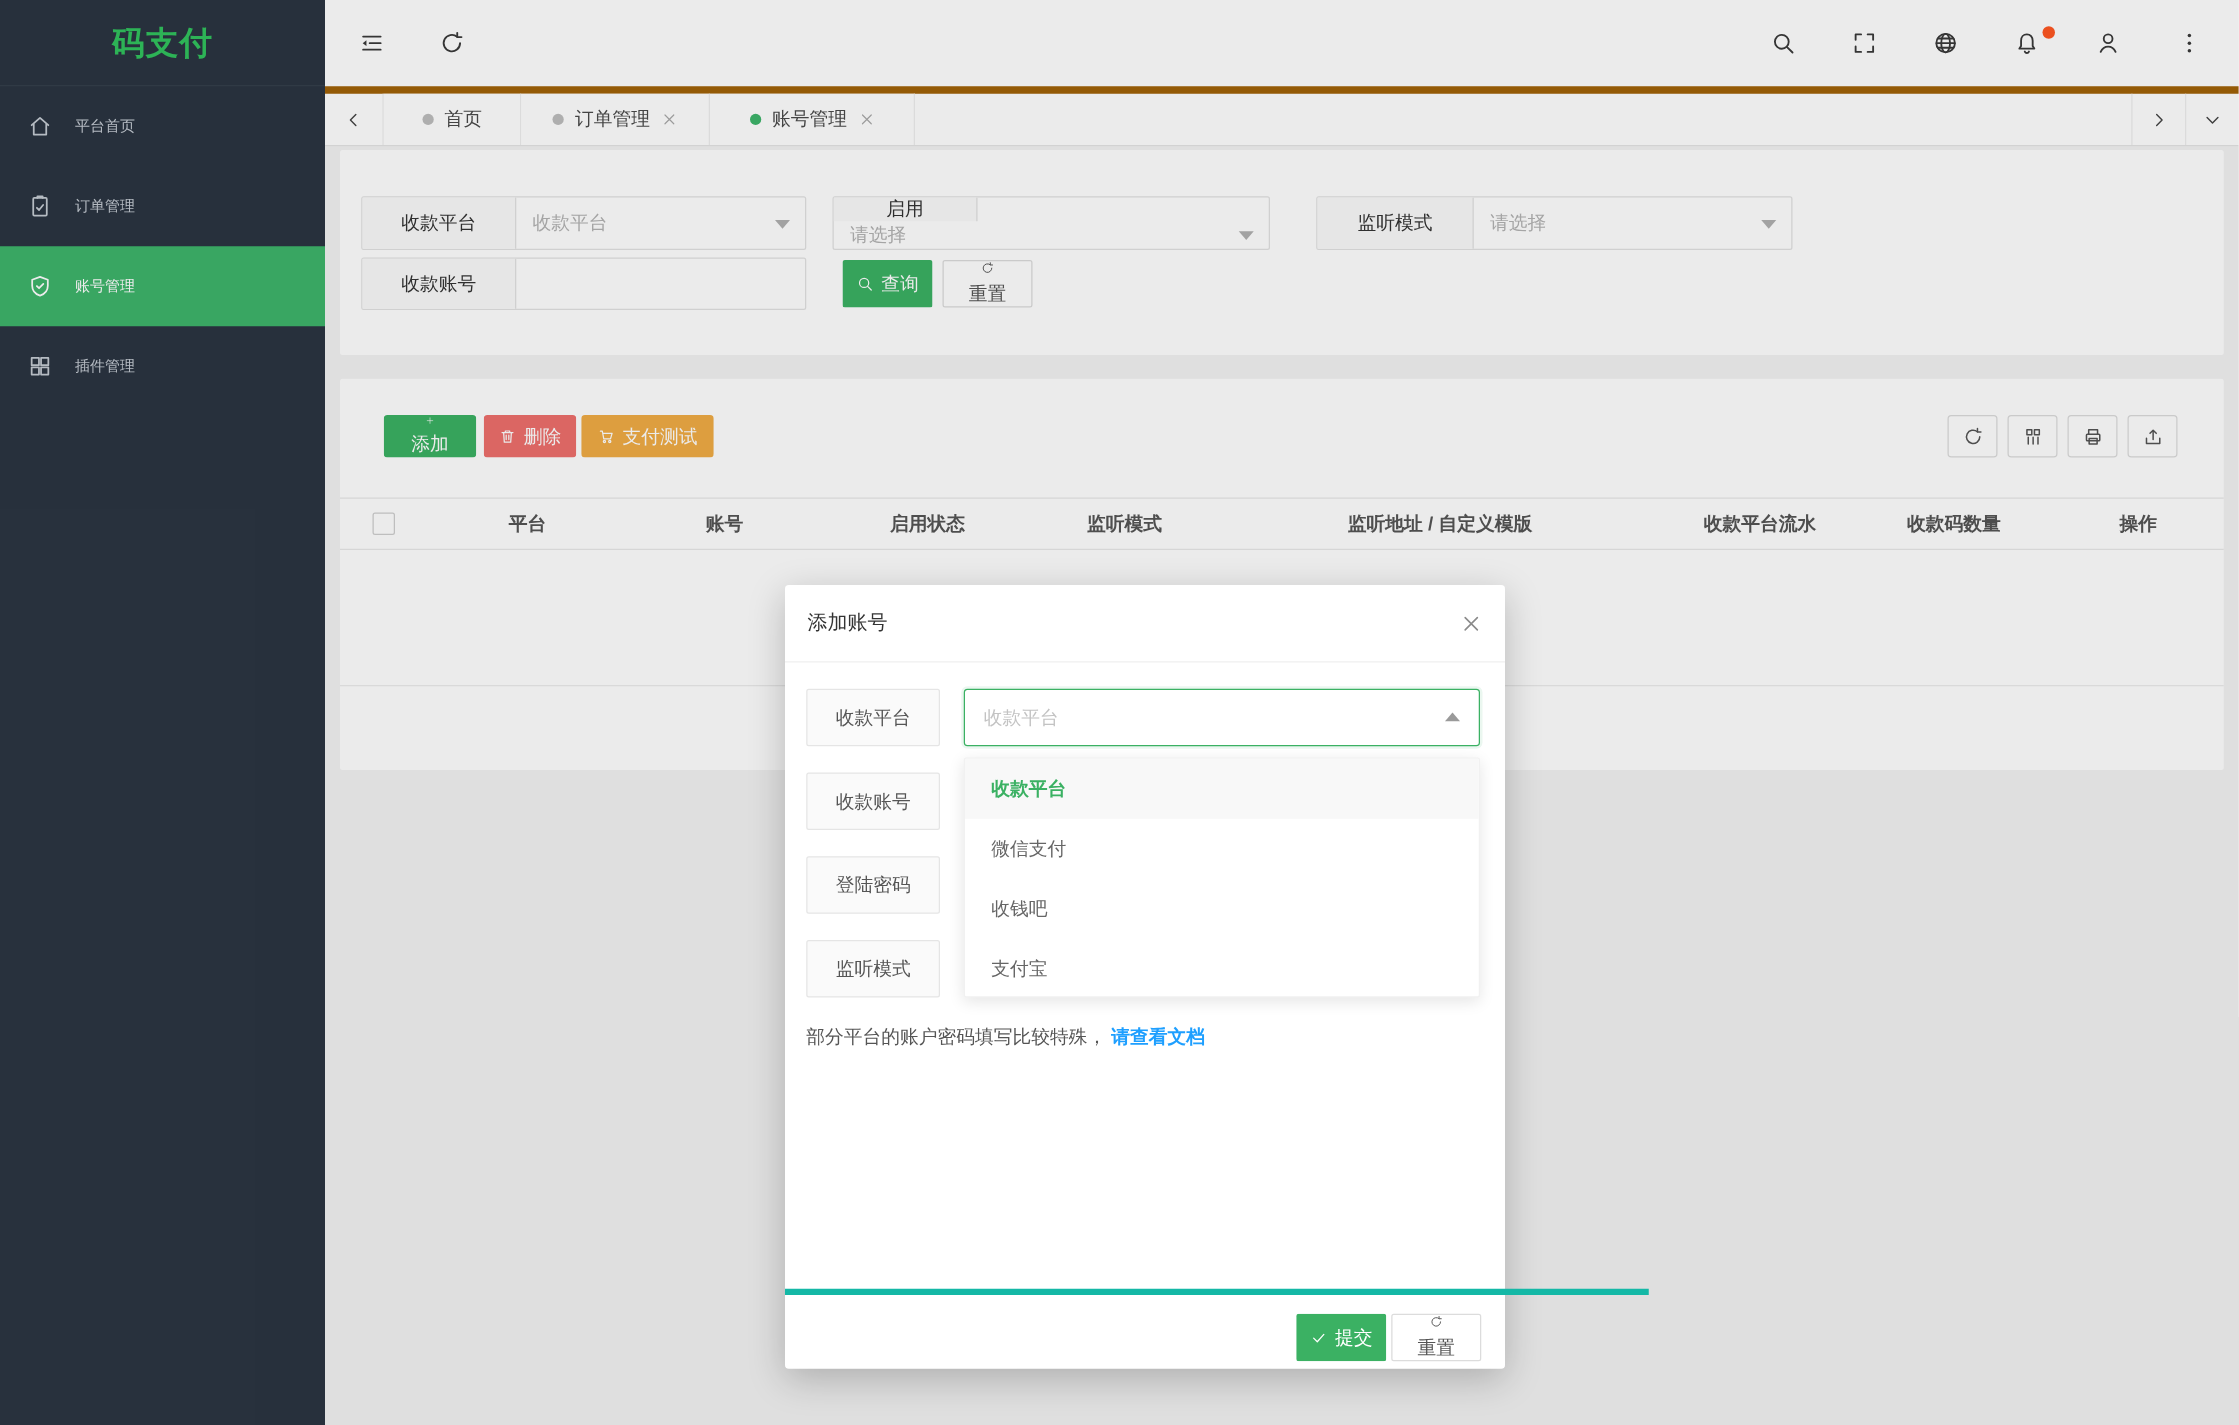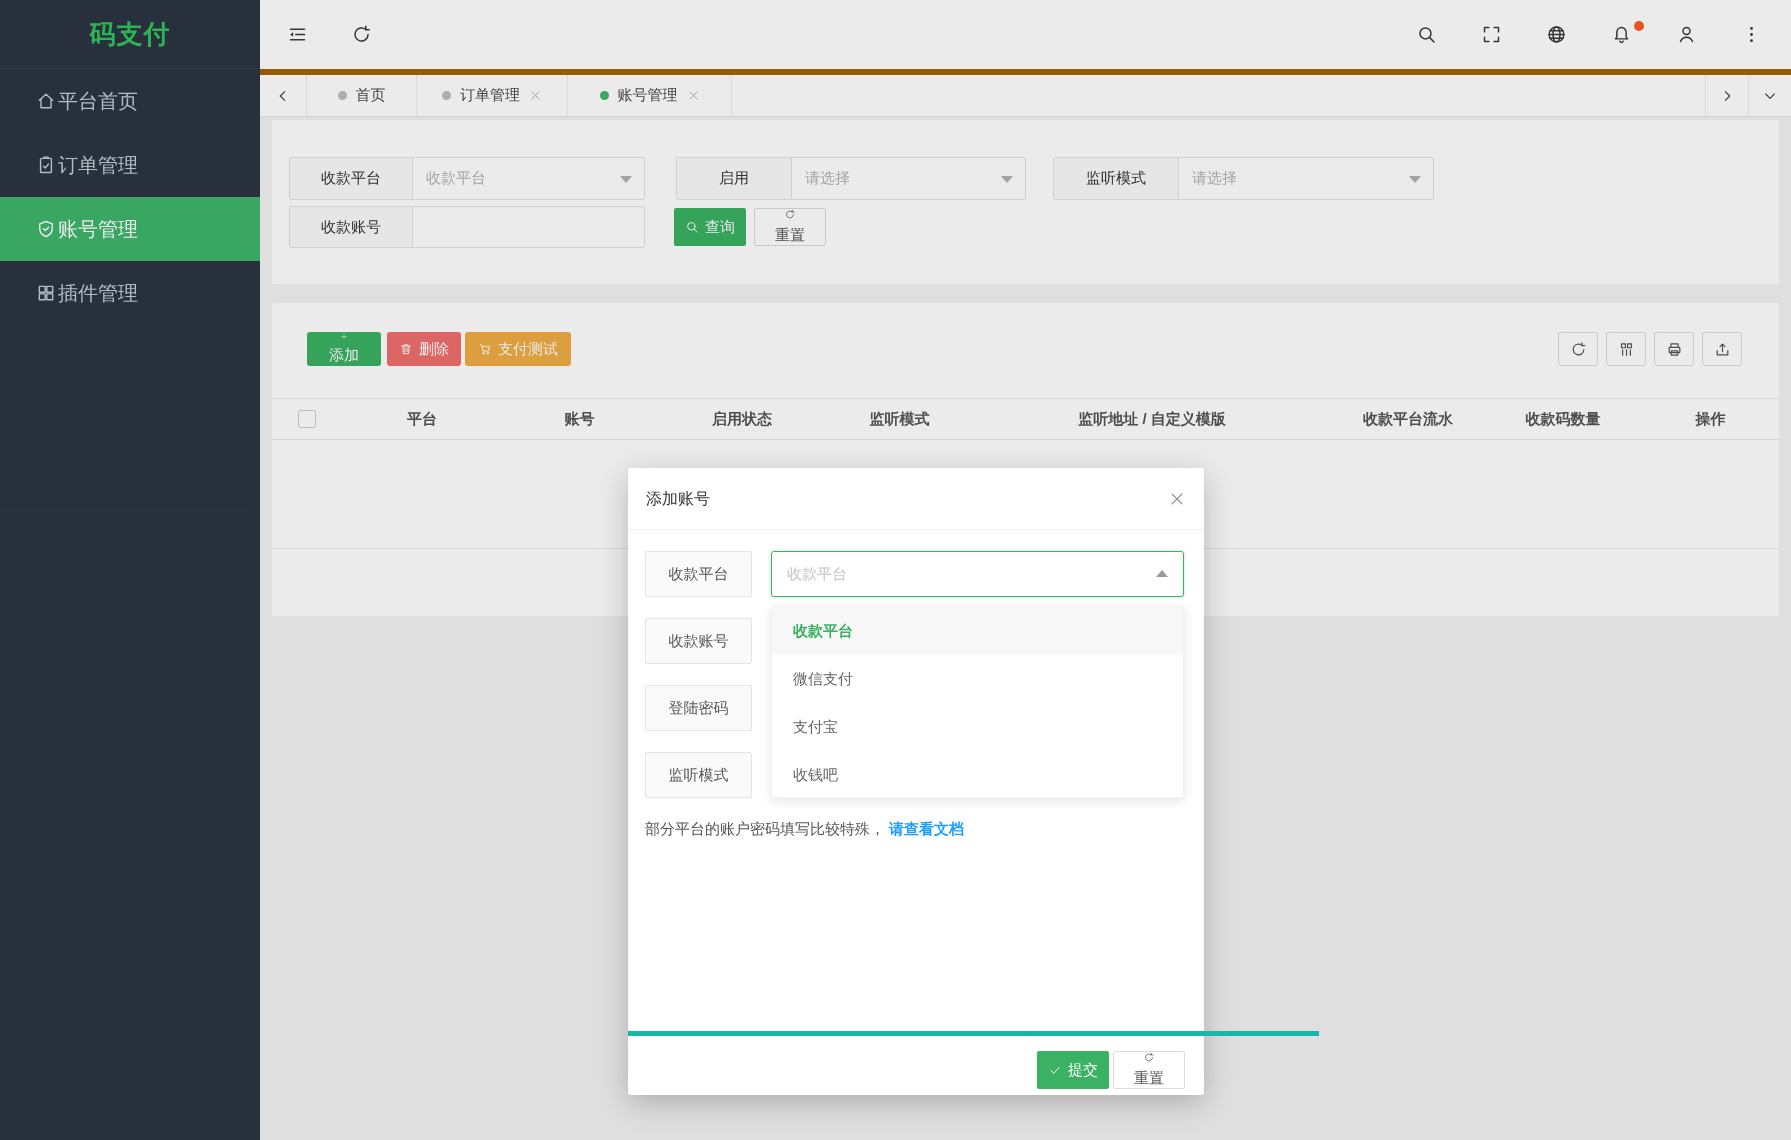--- a/index.html
+++ b/index.html
@@ -5,22 +5,22 @@
   html,body{margin:0;padding:0;background:#f2f2f2;}
   *{box-sizing:border-box;}
   .stage{position:relative;width:1791px;height:1140px;overflow:hidden;
          font-family:"Liberation Sans","DejaVu Sans",sans-serif;color:#333;}
   svg.ic{fill:none;stroke:currentColor;stroke-width:1.7;stroke-linecap:round;stroke-linejoin:round;display:block;}
 
   
   .sidebar{position:absolute;left:0;top:0;width:260px;height:1140px;background:#2b3542;z-index:10;}
   .logo{height:69px;line-height:69px;text-align:center;color:#31c35e;font-size:26px;font-weight:bold;
         letter-spacing:1px;border-bottom:1px solid rgba(255,255,255,0.05);}
-  .side-item{height:64px;display:flex;align-items:center;padding-left:36px;gap:2px;
-             color:#c5cbd3;font-size:20px;cursor:pointer;}
+  .side-item{height:64px;display:flex;align-items:center;padding-left:22px;gap:18px;
+             color:#c5cbd3;font-size:12px;cursor:pointer;}
   .side-item .si{width:20px;height:20px;}
   .side-item.active{background:#3eb56b;color:#fff;}
 
   
   .topbar{position:absolute;left:260px;top:0;width:1531px;height:69px;background:#fff;z-index:5;}
   .tb-left{position:absolute;left:27px;top:0;height:69px;display:flex;align-items:center;gap:43px;color:#3a3a3a;}
   .tb-right{position:absolute;right:29px;top:0;height:69px;display:flex;align-items:center;gap:44px;color:#3a3a3a;}
   .tb-btn{width:21px;height:21px;position:relative;cursor:pointer;}
   .tb-btn svg{width:21px;height:21px;}
   .badge{position:absolute;top:-3px;right:-12px;width:10px;height:10px;border-radius:50%;background:#ff5722;}
@@ -49,21 +49,21 @@
   .ctrl{position:absolute;display:flex;height:43px;border:1px solid #e2e2e2;border-radius:2px;background:#fff;}
   .ctrl .clabel{background:#fafafa;border-right:1px solid #e2e2e2;display:flex;align-items:center;
                 justify-content:center;font-size:15px;color:#333;}
   .ctrl .cvalue{position:relative;display:flex;align-items:center;padding:0 26px 0 13px;
                 font-size:15px;color:#b3b3b3;flex:1;cursor:pointer;}
   .caret-down{position:absolute;right:12px;top:50%;margin-top:-3px;width:0;height:0;
               border-left:6px solid transparent;border-right:6px solid transparent;border-top:7px solid #b0b0b0;}
   .caret-up{position:absolute;right:15px;top:50%;margin-top:-4px;width:0;height:0;
             border-left:6px solid transparent;border-right:6px solid transparent;border-bottom:7px solid #9a9a9a;}
   .fc1{left:17px;top:37px;width:356px;} .fc1 .clabel{width:123px;}
-  .fc2{left:404px;top:37px;width:350px;} .fc2 .clabel{width:115px;}
+  .fc2{left:394px;top:37px;width:350px;flex-direction:column;} .fc2 .clabel{width:115px;}
   .fc3{left:781px;top:37px;width:381px;} .fc3 .clabel{width:125px;}
   .fc4{left:17px;top:86px;width:356px;height:42px;} .fc4 .clabel{width:123px;}
 
   .btn{display:flex;align-items:center;justify-content:center;gap:6px;font-size:15px;border-radius:2px;
        cursor:pointer;border:1px solid transparent;}
   .btn svg{width:14px;height:14px;}
   .btn-green{background:#3bb163;color:#fff;}
   .btn-plain{background:#fff;color:#555;border:1px solid #dcdcdc;flex-direction:column;}
   .btn-query{position:absolute;left:402px;top:88px;width:72px;height:38px;}
   .btn-resetf{position:absolute;left:482px;top:88px;width:72px;height:38px;}
@@ -443,22 +443,22 @@
     <div class="m-label ml3">监听模式</div>
 
     <div class="m-select">
       <span>收款平台</span>
       <i class="caret-up"></i>
     </div>
 
     <div class="m-dropdown">
       <div class="opt selected">收款平台</div>
       <div class="opt">微信支付</div>
+      <div class="opt">收钱吧</div>
       <div class="opt">支付宝</div>
-      <div class="opt">收钱吧</div>
     </div>
 
     <div class="m-hint">
       <span>部分平台的账户密码填写比较特殊，</span><a>请查看文档</a>
     </div>
 
     <div class="m-foot">
       <div class="btn btn-green btn-submit">
         <svg class="ic">
             <use href="#i-check"></use>

